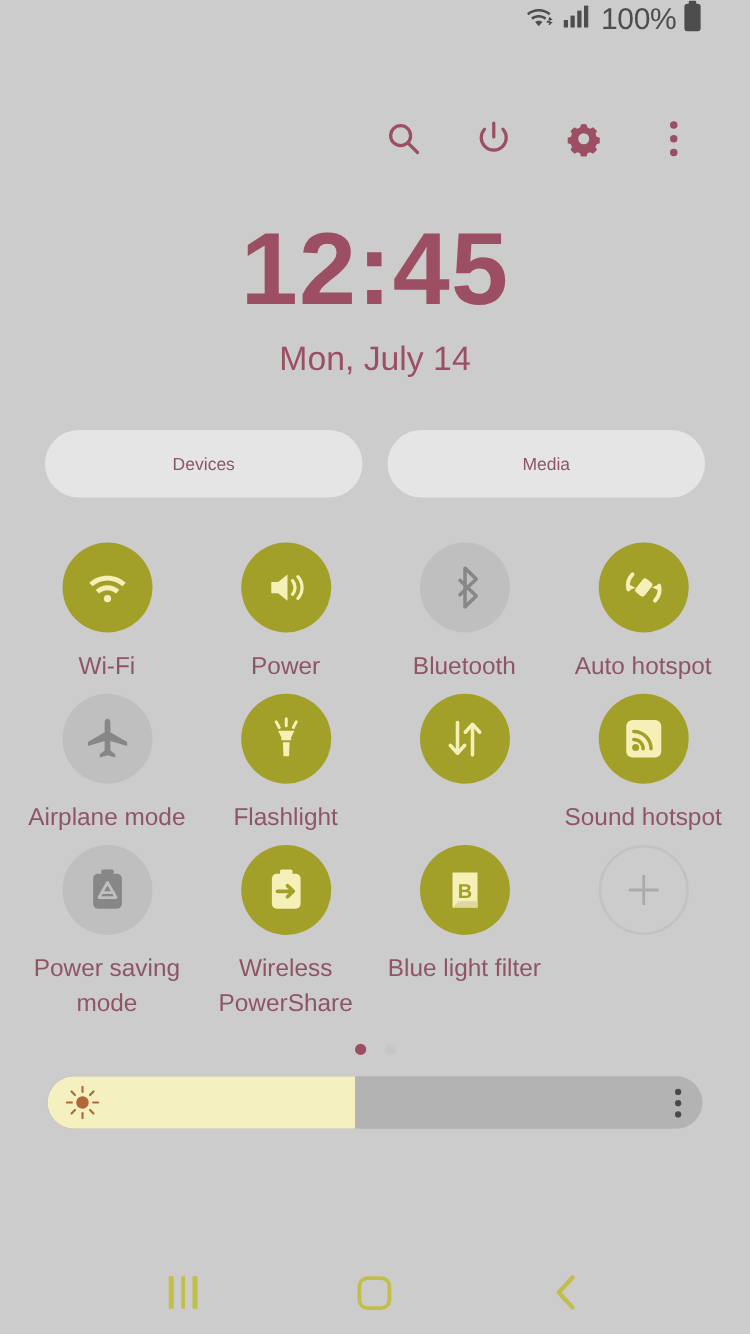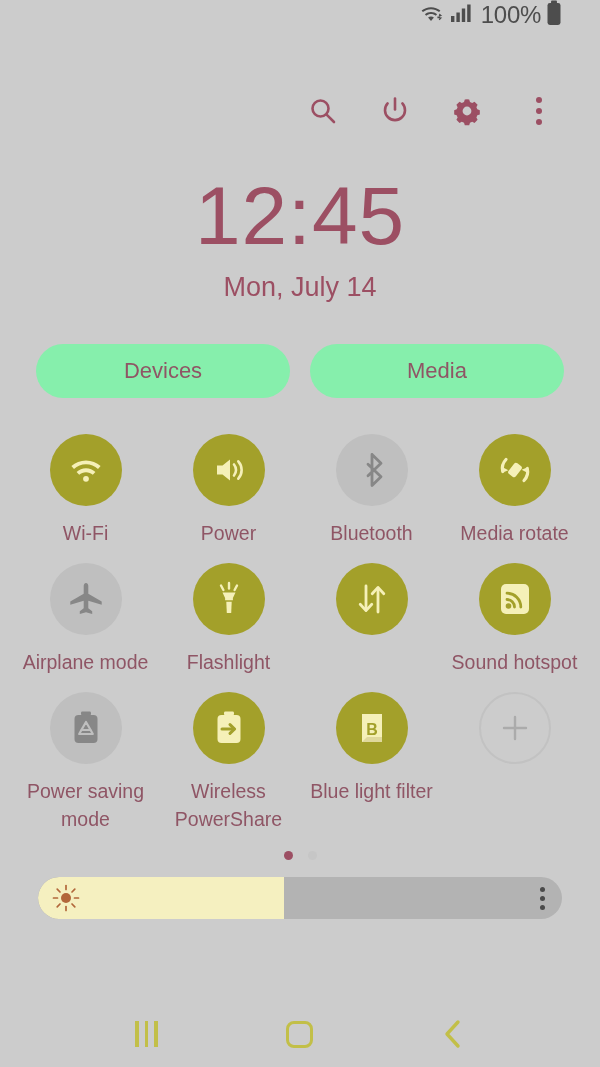--- a/index.html
+++ b/index.html
@@ -72,21 +72,21 @@
 
   
   .clock-wrap {
     text-align: center;
     margin-top: 30px;
   }
   .clock-time {
     font-size: 82px;
     line-height: 84px;
     color: #9c4f63;
-    font-weight: 400;
+    font-weight: 700;
     letter-spacing: 1px;
   }
   .clock-date {
     font-size: 27px;
     line-height: 30px;
     color: #9c4f63;
     margin-top: 14px;
     font-weight: 400;
   }
 
@@ -95,36 +95,35 @@
     display: flex;
     gap: 20px;
     padding: 0 36px;
     margin-top: 42px;
     box-sizing: border-box;
   }
   .pill {
     flex: 1;
     height: 54px;
     border-radius: 27px;
-    background: #86efac;
+    background: #e5e5e5;
     display: flex;
     align-items: center;
     justify-content: center;
-    font-size: 22px;
+    font-size: 14px;
     color: #8f5565;
     cursor: pointer;
   }
 
   
   .tiles {
     margin-top: 28px;
     padding: 0 14px;
     display: grid;
     grid-template-columns: repeat(4, 1fr);
-    row-gap: 8px;
   }
   .tile {
     display: flex;
     flex-direction: column;
     align-items: center;
     cursor: pointer;
     padding-top: 8px;
   }
   .tile-circle {
     width: 72px;
@@ -356,21 +355,21 @@
   <div class="tile">
     <div class="tile-circle on">
       <svg width="42" height="42" viewBox="0 0 42 42">
         <path d="M12 10.5a13 13 0 0 0-3.3 12" fill="none" stroke="#f5f0b8" stroke-width="3.2" stroke-linecap="round"></path>
         <path d="M30 31.5a13 13 0 0 0 3.3-12" fill="none" stroke="#f5f0b8" stroke-width="3.2" stroke-linecap="round"></path>
         <path d="M7.2 17.6l1.6 5.8 5.6-2.2z" fill="#f5f0b8"></path>
         <path d="M34.8 24.4l-1.6-5.8-5.6 2.2z" fill="#f5f0b8"></path>
         <rect x="16.4" y="14.2" width="9.2" height="13.6" rx="2.4" fill="#f5f0b8" transform="rotate(38 21 21)"></rect>
       </svg>
     </div>
-    <div class="tile-label">Media rotate</div>
+    <div class="tile-label">Auto hotspot</div>
   </div>
 
   <div class="tile">
     <div class="tile-circle off">
       <svg width="40" height="40" viewBox="0 0 40 40">
         <path d="M20 4c1.5 0 2.3 1.4 2.3 3.1v7.6l13.4 7.8v3.3l-13.4-4.1v7.6l3.9 3v2.6L20 33.2l-6.2 1.7v-2.6l3.9-3v-7.6L4.3 25.8v-3.3l13.4-7.8V7.1C17.7 5.4 18.5 4 20 4z" fill="#878787"></path>
       </svg>
     </div>
     <div class="tile-label">Airplane mode</div>
   </div>

